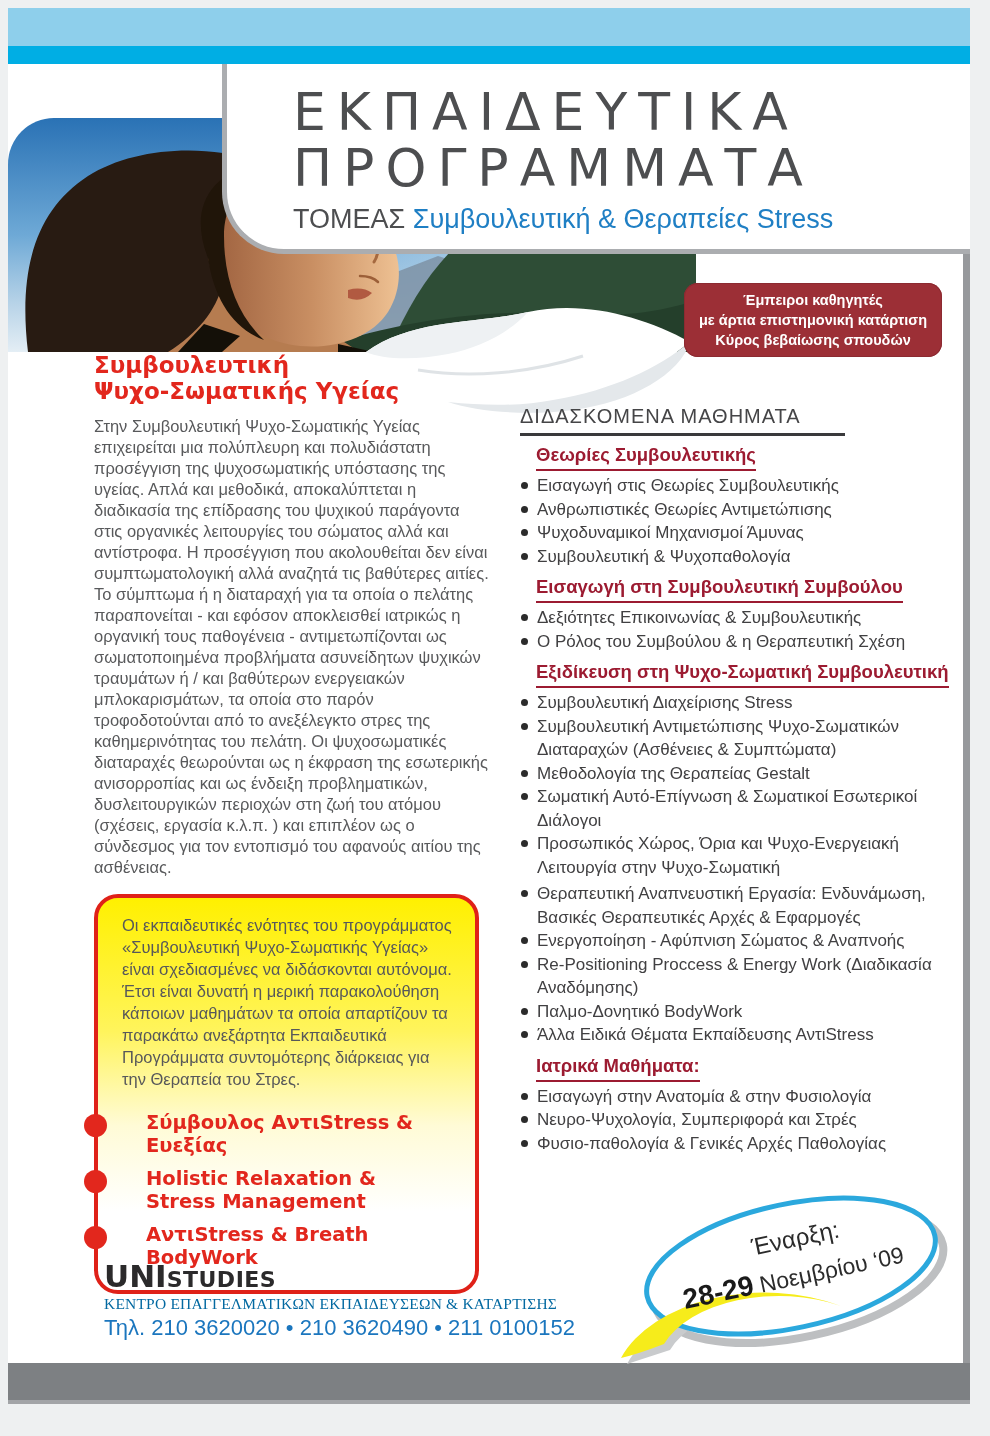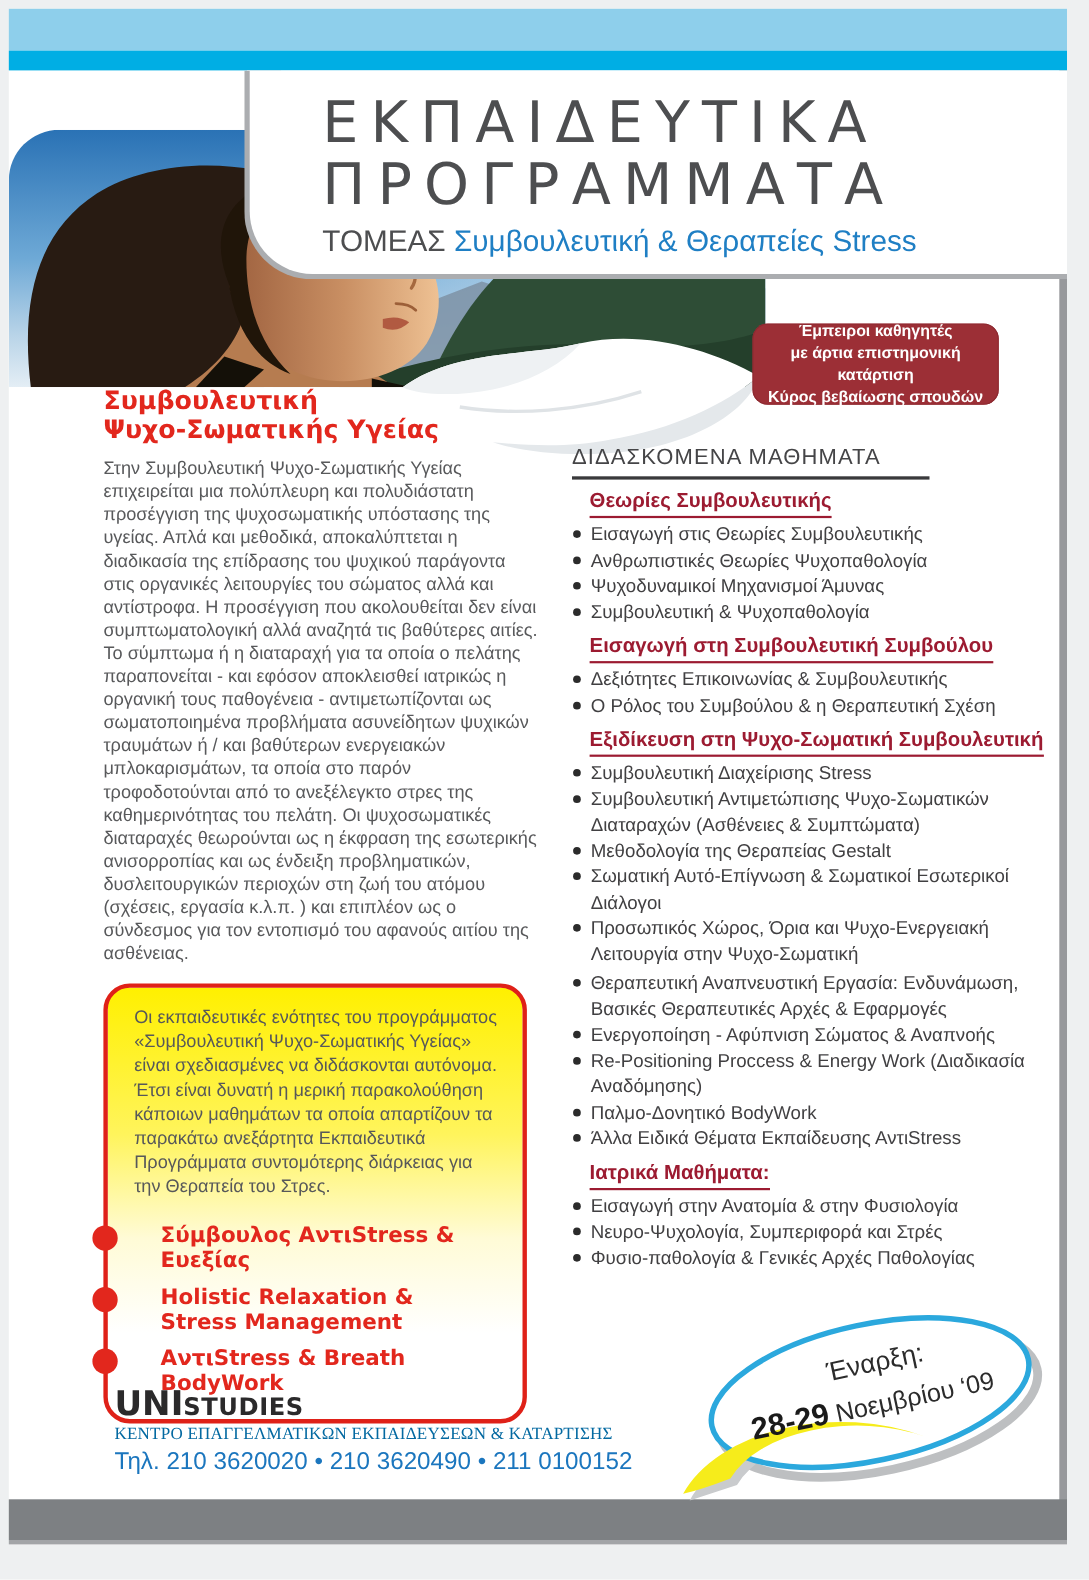--- a/index.html
+++ b/index.html
@@ -29,21 +29,21 @@
     border-left:5px solid #abadb0;border-bottom:5px solid #abadb0;border-bottom-left-radius:62px;
     box-sizing:border-box;padding:20px 0 0 66px;
   }
   .title{font-family:"DejaVu Sans",sans-serif;font-size:52px;line-height:56px;color:#4d4e50;letter-spacing:11px;white-space:nowrap;}
   .subtitle{margin-top:8px;font-size:27px;line-height:30px;white-space:nowrap;}
   .subtitle .pre{color:#4d4e50;}
   .subtitle .focus{color:#1f7fc4;}
 
   
   .qual-badge{
-    position:absolute;left:676px;top:286px;width:224px;height:74px;background:#9c2f36;border-radius:14px;
+    position:absolute;left:676px;top:275px;width:258px;height:74px;background:#9c2f36;border-radius:14px;
     color:#ffffff;font-weight:bold;font-size:14.5px;line-height:20px;text-align:center;
     display:flex;align-items:center;justify-content:center;white-space:pre-line;z-index:6;
     box-shadow:0 0 0 1px #8c2a31 inset;
   }
 
   
   .left-col{position:absolute;left:86px;top:344px;width:410px;z-index:3;}
   .intro-heading{
     font-family:"DejaVu Sans",sans-serif;font-weight:bold;font-size:23px;line-height:26px;
     color:#e2271d;white-space:pre-line;margin:0;
@@ -185,21 +185,21 @@
   </div>
 
   <div class="right-col">
     <h2 class="courses-heading">ΔΙΔΑΣΚΟΜΕΝΑ ΜΑΘΗΜΑΤΑ</h2>
 
     <div class="course-section">
       <h3 class="sec-head">Θεωρίες Συμβουλευτικής</h3>
       <ul class="bullets">
 
       <li><span class="dot"></span><span>Εισαγωγή στις Θεωρίες Συμβουλευτικής</span></li>
-          <li><span class="dot"></span><span>Ανθρωπιστικές Θεωρίες Ψυχοπαθολογία</span></li>
+          <li><span class="dot"></span><span>Ανθρωπιστικές Θεωρίες Αντιμετώπισης</span></li>
           <li><span class="dot"></span><span>Ψυχοδυναμικοί Μηχανισμοί Άμυνας</span></li>
           <li><span class="dot"></span><span>Συμβουλευτική &amp; Ψυχοπαθολογία</span></li>
         </ul>
     </div>
 
     <div class="course-section">
       <h3 class="sec-head">Εισαγωγή στη Συμβουλευτική Συμβούλου</h3>
       <ul class="bullets">
 
       <li><span class="dot"></span><span>Δεξιότητες Επικοινωνίας &amp; Συμβουλευτικής</span></li>

